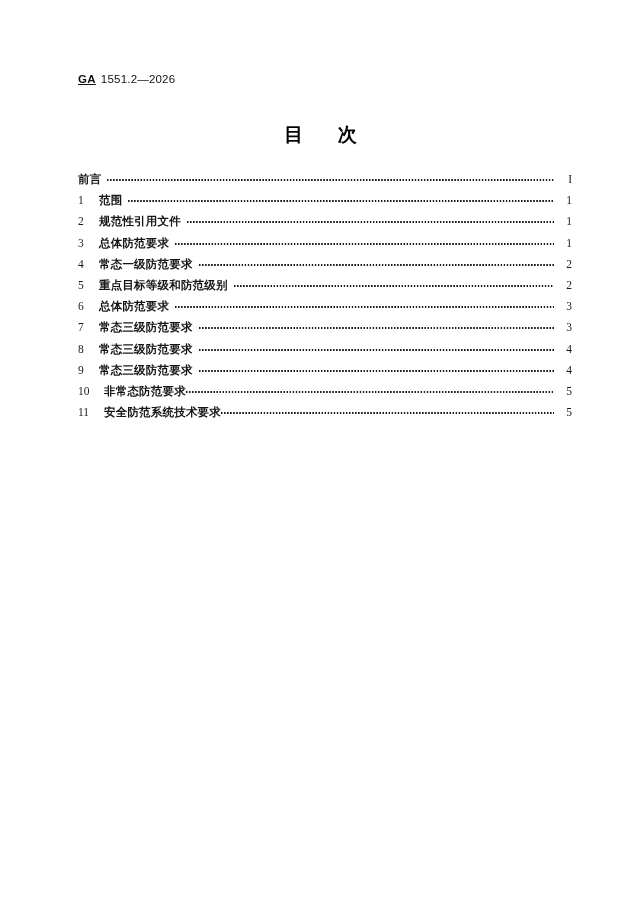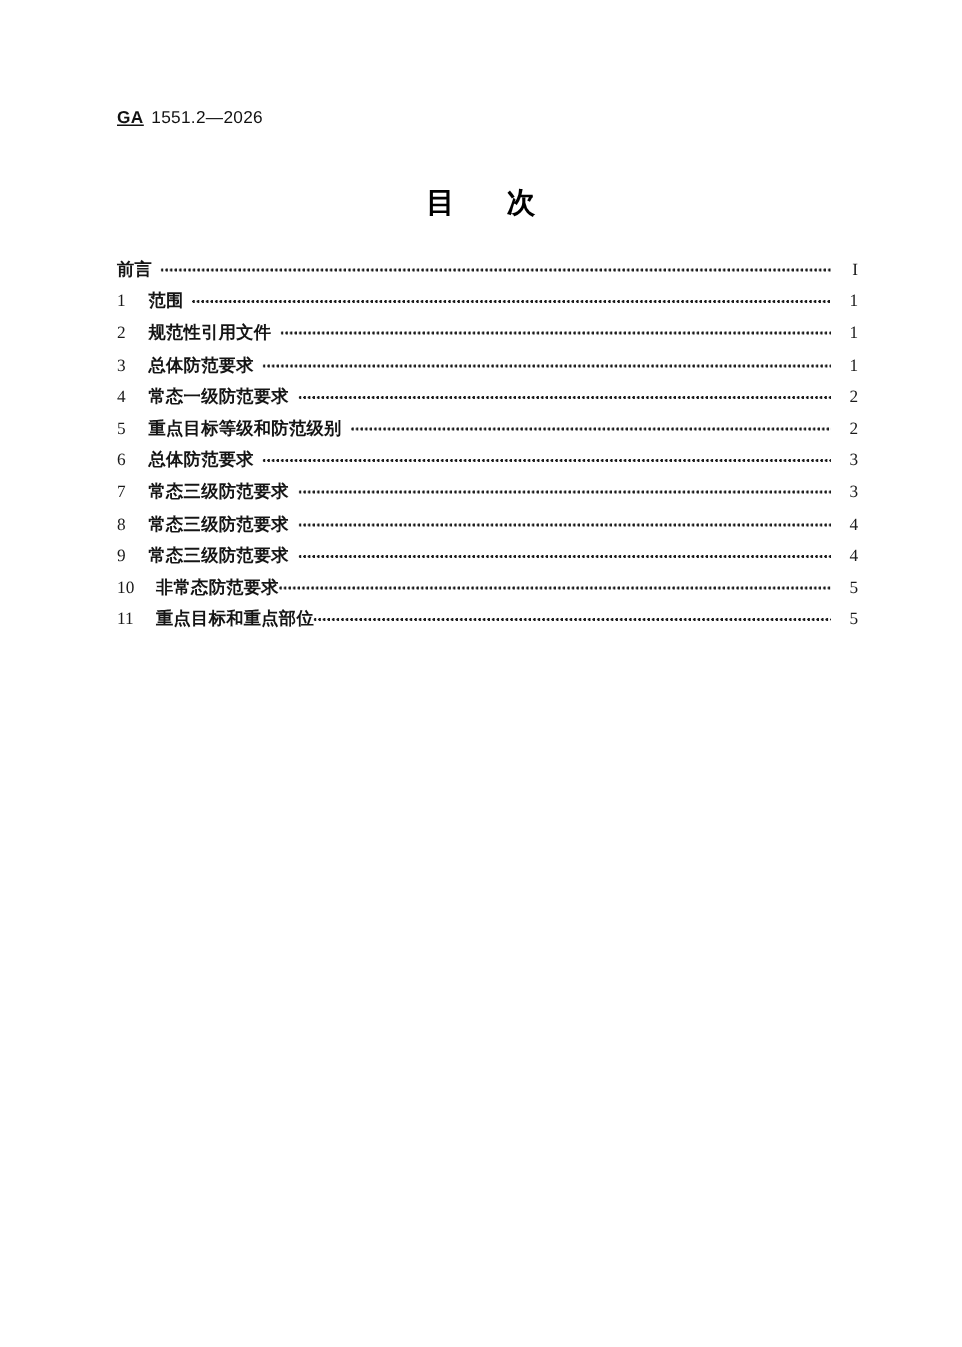--- a/index.html
+++ b/index.html
@@ -199,19 +199,19 @@
         <span class="toc-page">4</span>
       </div>
       <div class="toc-row has-num wide-num tight">
         <span class="toc-num">10</span>
         <span class="toc-label">非常态防范要求</span>
         <span class="toc-leader"></span>
         <span class="toc-page">5</span>
       </div>
       <div class="toc-row has-num wide-num tight">
         <span class="toc-num">11</span>
-        <span class="toc-label">重点目标和重点部位</span>
+        <span class="toc-label">安全防范系统技术要求</span>
         <span class="toc-leader"></span>
         <span class="toc-page">5</span>
       </div>
     </div>
 
 </div>
 
 </body></html>

